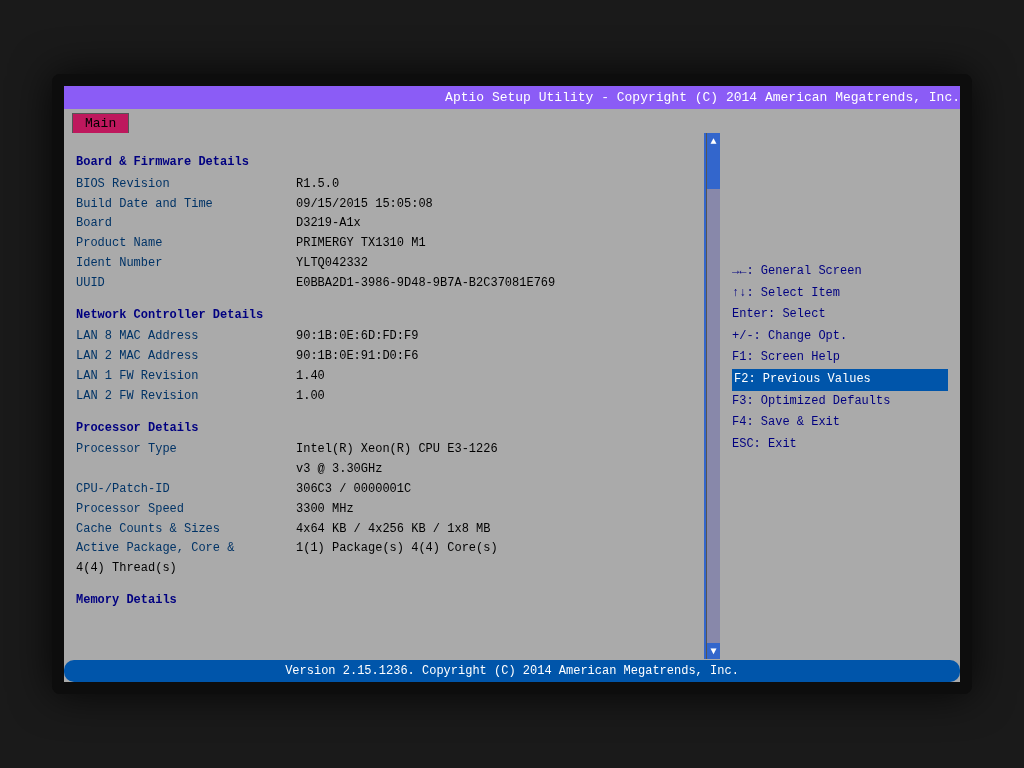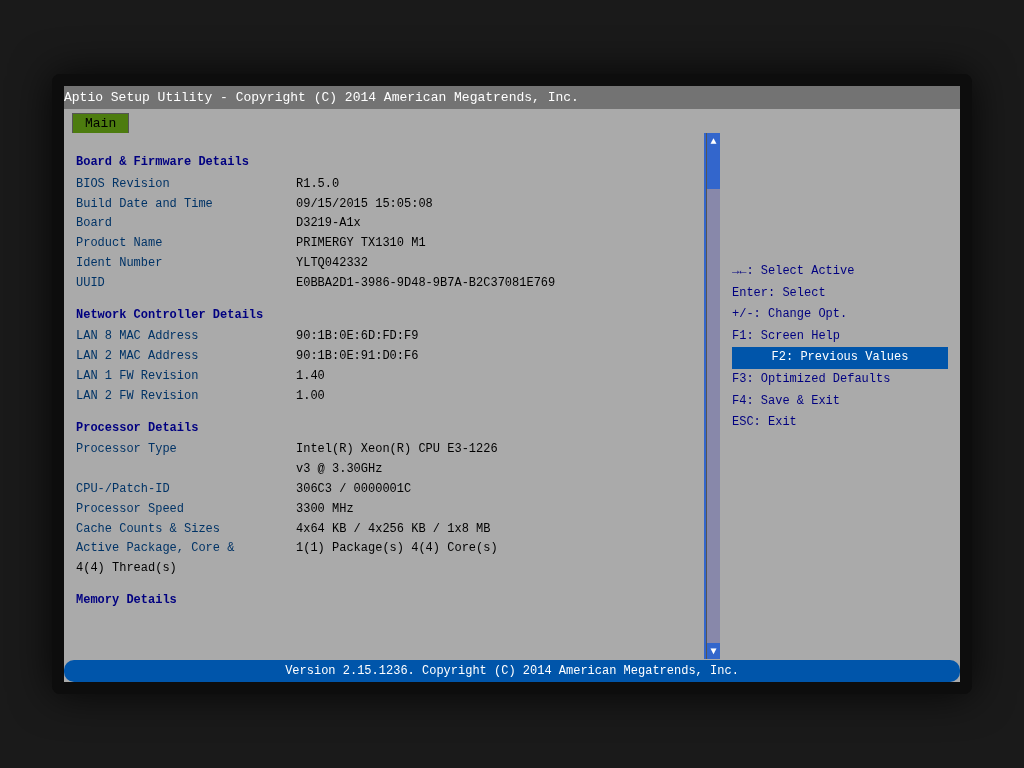--- a/index.html
+++ b/index.html
@@ -26,37 +26,37 @@
     .screen {
       width: 100%;
       height: 100%;
       background: #aaaaaa;
       position: relative;
       overflow: hidden;
     }
 
     
     .header-bar {
-      background: #737373;
+      background: #8b5cf6;
       color: #ffffff;
-      text-align: left;
+      text-align: right;
       padding: 4px 0;
       font-size: 13px;
       font-weight: normal;
     }
 
     
     .tab-row {
       background: #aaaaaa;
       padding: 4px 0 0 0;
     }
 
     .tab-active {
       display: inline-block;
-      background: #4d7c0f;
+      background: #be185d;
       color: #000000;
       border: 1px solid #555;
       border-bottom: none;
       padding: 2px 12px;
       font-size: 13px;
       margin-left: 8px;
       position: relative;
       z-index: 2;
     }
 
@@ -277,25 +277,26 @@
       <div class="scrollbar-area">
         <div class="scroll-up">▲</div>
         <div class="scroll-track">
           <div class="scroll-thumb"></div>
         </div>
         <div class="scroll-down">▼</div>
       </div>
 
       <div class="right-panel">
         <div style="margin-top: 120px;">
-          <div class="key-help">→←: Select Active</div>
+          <div class="key-help">→←: General Screen</div>
+          <div class="key-help">↑↓: Select Item</div>
           <div class="key-help">Enter: Select</div>
           <div class="key-help">+/-: Change Opt.</div>
           <div class="key-help">F1: Screen Help</div>
-          <div class="key-help" style="background:#0055aa; color:#ffffff; padding:0 2px;text-align:center;">F2: Previous Values</div>
+          <div class="key-help" style="background:#0055aa; color:#ffffff; padding:0 2px;">F2: Previous Values</div>
           <div class="key-help">F3: Optimized Defaults</div>
           <div class="key-help">F4: Save &amp; Exit</div>
           <div class="key-help">ESC: Exit</div>
         </div>
       </div>
 
     </div>
 
     <div class="footer-bar">
       <span>Version 2.15.1236. Copyright (C) 2014 American Megatrends, Inc.</span>

